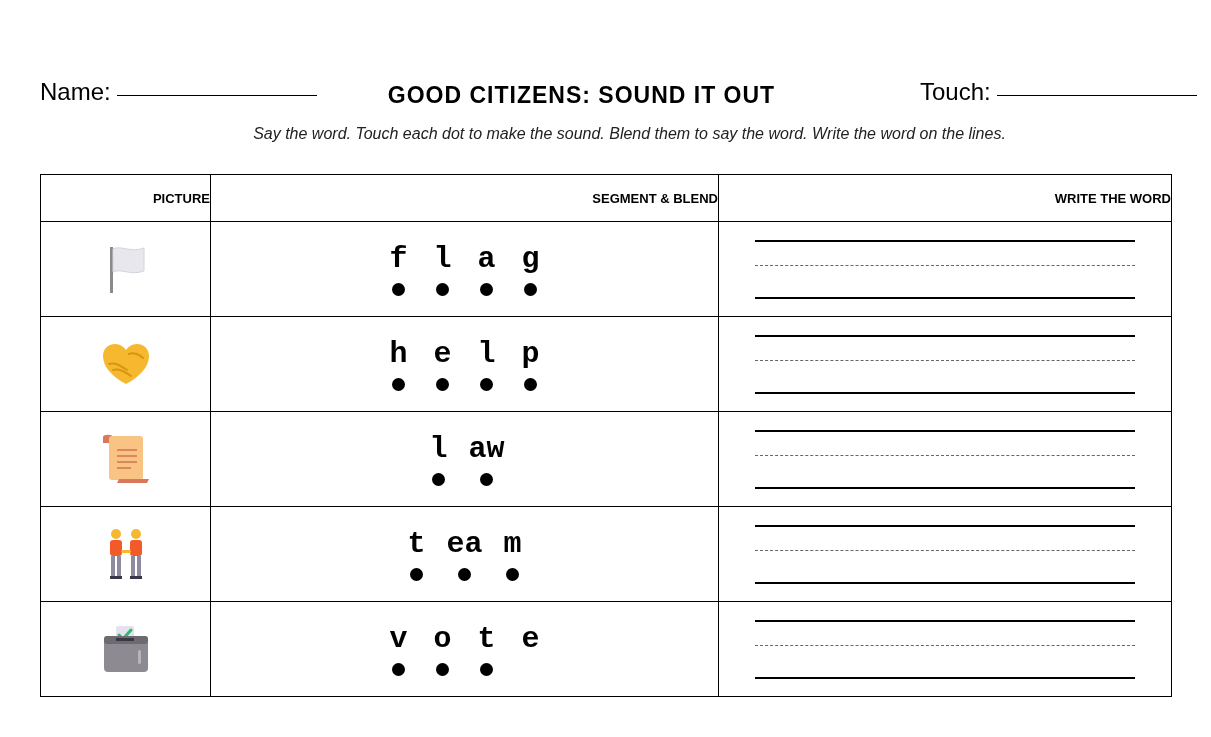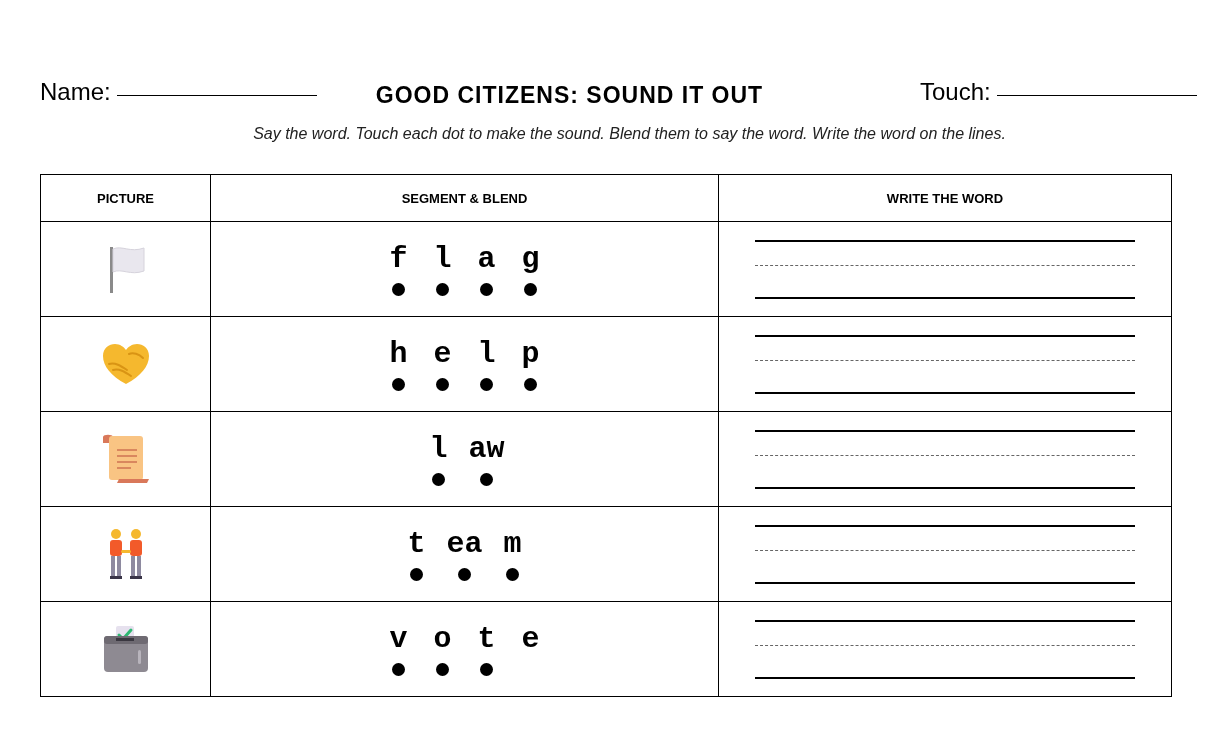--- a/index.html
+++ b/index.html
@@ -6,29 +6,29 @@
     html, body { width: 1211px; height: 737px; background: #ffffff; overflow: hidden; }
     body { position: relative; font-family: "Liberation Sans", sans-serif; color: #000; }
 
     .field { position: absolute; top: 38px; font-size: 24px; display: flex; align-items: flex-start; margin-top: 40px; }
     .field .line { display: inline-block; border-bottom: 1.5px solid #000; margin-left: 6px; height: 18px; }
     #name-field { left: 40px; }
     #name-field .line { width: 200px; }
     #date-field { left: 920px; }
     #date-field .line { width: 200px; }
 
-    .title { position: absolute; top: 82px; left: 0; width: 1139px; text-align: center;
+    .title { position: absolute; top: 82px; left: 12px; width: 1139px; text-align: center;
              font-size: 23px; font-weight: bold; letter-spacing: 1px; }
     .subtitle { position: absolute; top: 125px; left: 0; width: 1211px; text-align: center;
                 font-size: 16px; font-style: italic; color: #222; padding-left: 48px; }
 
     table.sheet { position: absolute; top: 174px; left: 40px; width: 1131px;
                   border-collapse: collapse; table-layout: fixed; }
     table.sheet th, table.sheet td { border: 1px solid #000; }
-    table.sheet th { height: 47px; font-size: 13px; font-weight: bold; text-align: center; vertical-align: middle; }
+    table.sheet th { height: 47px; font-size: 13px; font-weight: bold; text-align: right; vertical-align: middle; }
     table.sheet td { height: 95px; vertical-align: middle; text-align: center; position: relative; }
     col.c1 { width: 170px; } col.c2 { width: 508px; } col.c3 { width: 453px; }
 
     .pic { display: inline-flex; align-items: center; justify-content: center; width: 60px; height: 60px; }
     .pic svg { display: block; }
 
     .segments { display: inline-flex; gap: 16px; align-items: flex-start; justify-content: center; }
     .seg { display: flex; flex-direction: column; align-items: center; min-width: 28px; }
     .seg .letters { font-family: "Liberation Mono", monospace; font-weight: bold; font-size: 30px;
                     line-height: 32px; height: 34px; }

